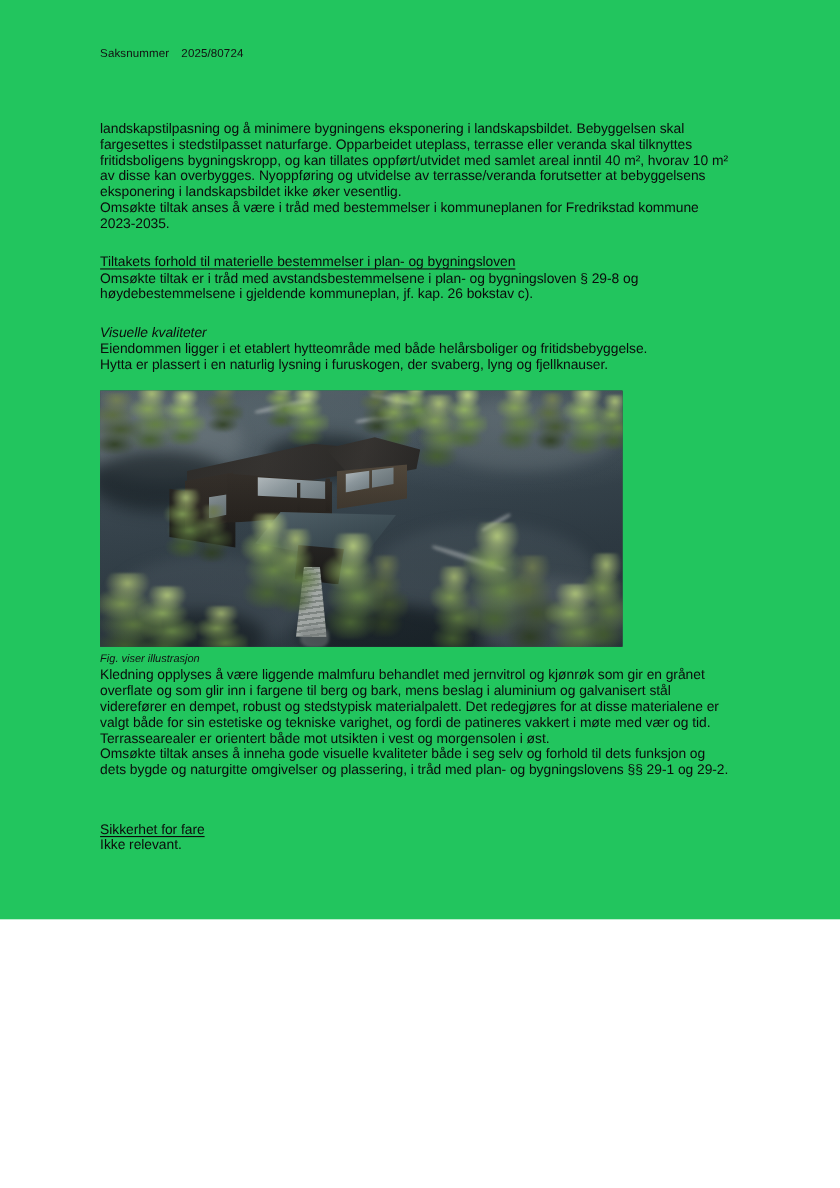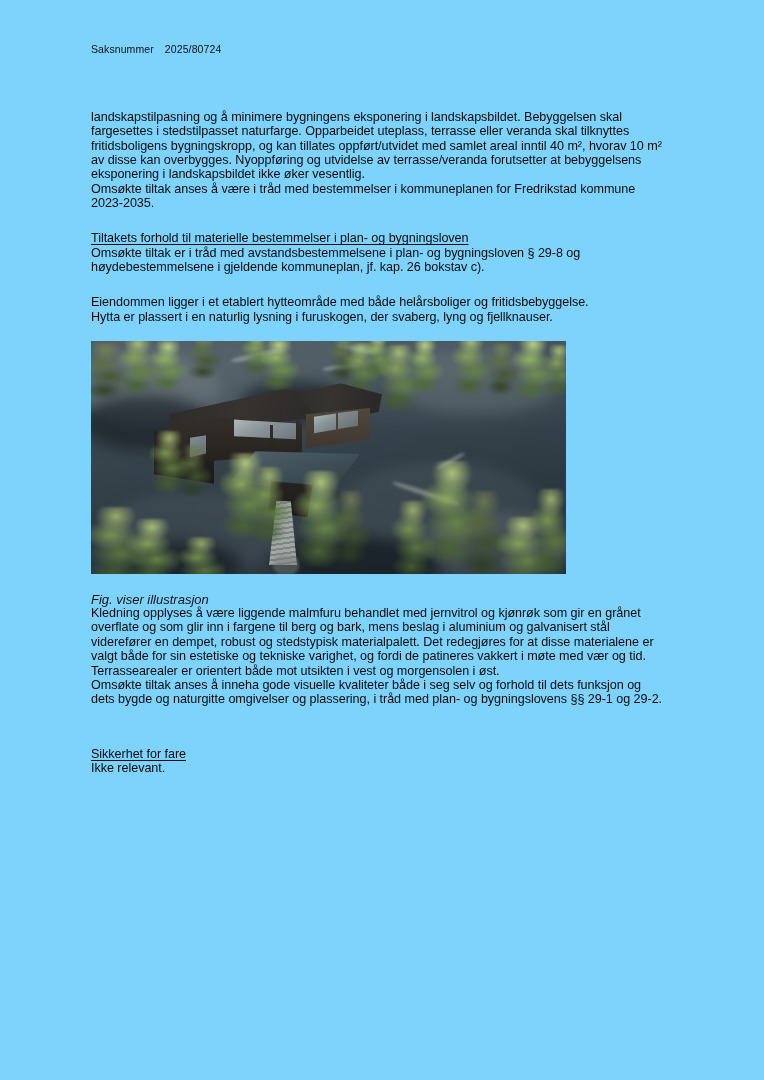--- a/index.html
+++ b/index.html
@@ -7,22 +7,22 @@
     padding: 0;
     background: #ffffff;
   }
   body {
     font-family: "Liberation Sans", sans-serif;
     color: #000000;
   }
   .page {
     position: relative;
     width: 764px;
-    height: 1080px;
-    background: #7dd3fc;
+    height: 836px;
+    background: #22c55e;
     overflow: hidden;
     box-sizing: border-box;
   }
   .doc-header {
     position: absolute;
     left: 91px;
     top: 43px;
     font-size: 10.5px;
     letter-spacing: 0.1px;
     color: #111111;
@@ -69,22 +69,22 @@
     width: 475px;
   }
   .fig-img {
     position: relative;
     width: 475px;
     height: 233px;
     overflow: hidden;
     background: #2b3338;
   }
   .fig-caption {
-    margin-top: 19px;
-    font-size: 13px;
+    margin-top: 5px;
+    font-size: 10px;
     font-style: italic;
     color: #111111;
     line-height: 13px;
   }
 
   
   .sky-rock {
     position: absolute;
     inset: 0;
     background:
@@ -184,20 +184,21 @@
     <p class="para">landskapstilpasning og å minimere bygningens eksponering i landskapsbildet. Bebyggelsen skal fargesettes i stedstilpasset naturfarge. Opparbeidet uteplass, terrasse eller veranda skal tilknyttes fritidsboligens bygningskropp, og kan tillates oppført/utvidet med samlet areal inntil 40 m², hvorav 10 m² av disse kan overbygges. Nyoppføring og utvidelse av terrasse/veranda forutsetter at bebyggelsens eksponering i landskapsbildet ikke øker vesentlig.</p>
 
     <p class="para gap-para">Omsøkte tiltak anses å være i tråd med bestemmelser i kommuneplanen for Fredrikstad kommune 2023-2035.</p>
 
     <div class="gap-section">
       <div class="u-head">Tiltakets forhold til materielle bestemmelser i plan- og bygningsloven</div>
       <p class="para">Omsøkte tiltak er i tråd med avstandsbestemmelsene i plan- og bygningsloven § 29-8 og høydebestemmelsene i gjeldende kommuneplan, jf. kap. 26 bokstav c).</p>
     </div>
 
     <div class="gap-section">
+      <div class="i-head">Visuelle kvaliteter</div>
       <p class="para">Eiendommen ligger i et etablert hytteområde med både helårsboliger og fritidsbebyggelse.</p>
     </div>
 
     <p class="para gap-para">Hytta er plassert i en naturlig lysning i furuskogen, der svaberg, lyng og fjellknauser.</p>
 
     <div class="figure">
       <div class="fig-img">
 
         <div class="sky-rock"></div>
 

